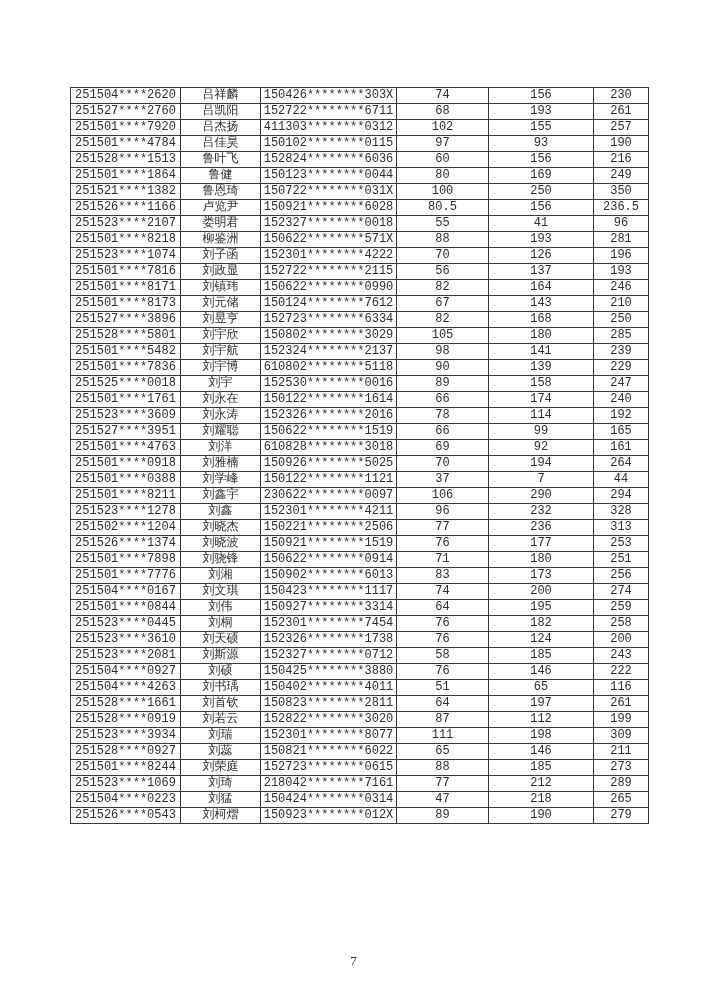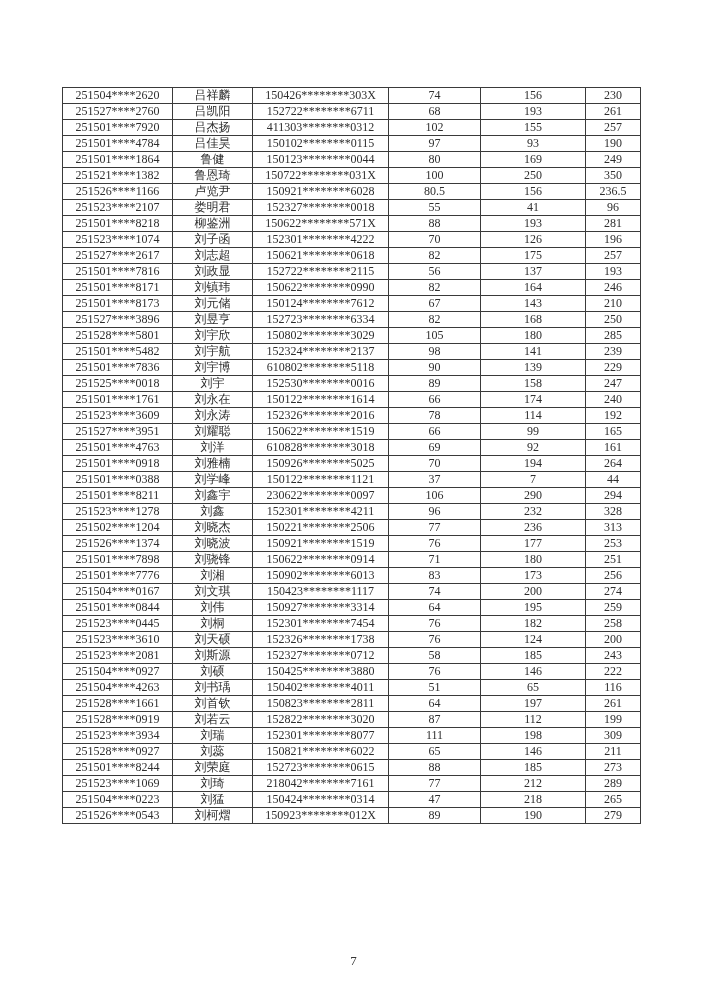--- a/index.html
+++ b/index.html
@@ -11,25 +11,26 @@
     position: relative;
     width: 707px;
     height: 1000px;
     background: #ffffff;
     font-family: "Liberation Serif", "DejaVu Serif", serif;
     color: #2e2e2e;
     overflow: hidden;
   }
   table.score-table {
     position: absolute;
-    left: 62px;
+    left: 70px;
     top: 87px;
     width: 578px;
     border-collapse: collapse;
     table-layout: fixed;
+    font-family: Liberation Mono, monospace;
   }
   table.score-table td {
     border: 1px solid #3a3a3a;
     height: 15px;
     line-height: 15px;
     padding: 0;
     text-align: center;
     vertical-align: middle;
     font-size: 12px;
     color: #2e2e2e;
@@ -87,20 +88,28 @@
         </tr>
         <tr>
           <td>251501****4784</td>
           <td>吕佳昊</td>
           <td>150102********0115</td>
           <td>97</td>
           <td>93</td>
           <td>190</td>
         </tr>
         <tr>
+          <td>251528****1513</td>
+          <td>鲁叶飞</td>
+          <td>152824********6036</td>
+          <td>60</td>
+          <td>156</td>
+          <td>216</td>
+        </tr>
+        <tr>
           <td>251501****1864</td>
           <td>鲁健</td>
           <td>150123********0044</td>
           <td>80</td>
           <td>169</td>
           <td>249</td>
         </tr>
         <tr>
           <td>251521****1382</td>
           <td>鲁恩琦</td>
@@ -133,28 +142,20 @@
           <td>193</td>
           <td>281</td>
         </tr>
         <tr>
           <td>251523****1074</td>
           <td>刘子函</td>
           <td>152301********4222</td>
           <td>70</td>
           <td>126</td>
           <td>196</td>
-        </tr>
-        <tr>
-          <td>251527****2617</td>
-          <td>刘志超</td>
-          <td>150621********0618</td>
-          <td>82</td>
-          <td>175</td>
-          <td>257</td>
         </tr>
         <tr>
           <td>251501****7816</td>
           <td>刘政显</td>
           <td>152722********2115</td>
           <td>56</td>
           <td>137</td>
           <td>193</td>
         </tr>
         <tr>

